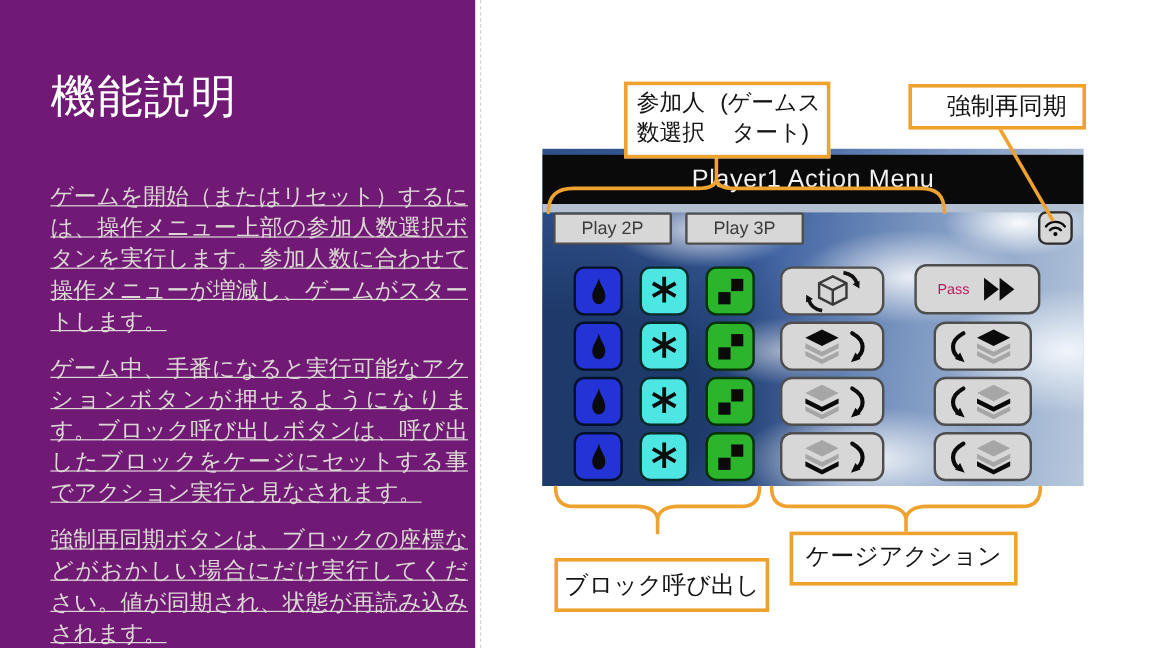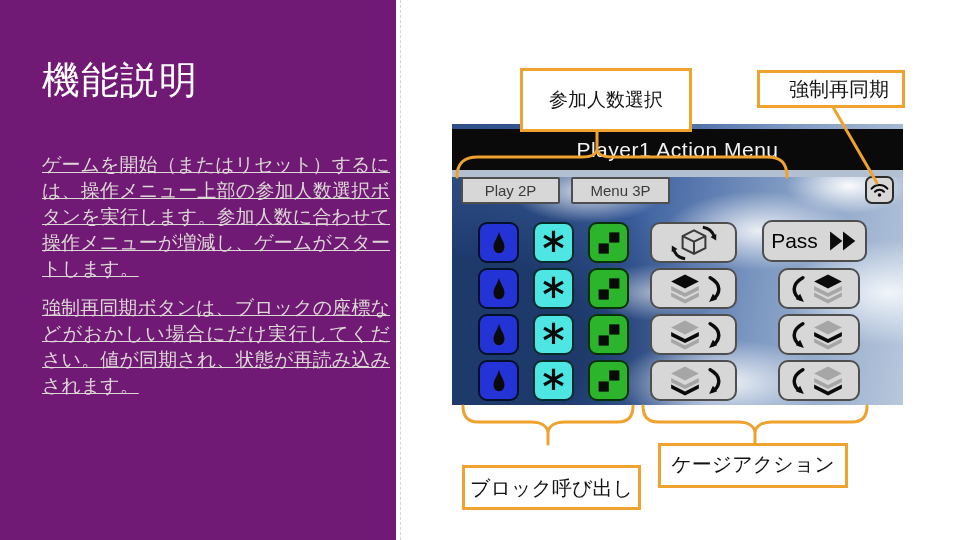--- a/index.html
+++ b/index.html
@@ -34,21 +34,21 @@
   .wifi{left:413px;top:52px;width:29px;height:28px;border-radius:7px;border-color:#2C2C2C;}
   .blk{position:absolute;box-sizing:border-box;width:41px;height:41px;border:2px solid #03102A;border-radius:9px;
        display:flex;align-items:center;justify-content:center;padding:0;cursor:pointer;}
   .c-blue{left:26px;background:#2433D6;}
   .c-cyan{left:81px;background:#4DE6E2;border-color:#072A2A;}
   .c-green{left:136px;background:#2CB42C;border-color:#063206;}
   .r1{top:98px}.r2{top:144px}.r3{top:190px}.r4{top:236px}
   .act{height:41px;border-radius:10px;gap:4px;}
   .cube{left:198px;width:87px;}
   .pass{left:310px;top:96px;width:105px;height:42px;gap:10px;}
-  .pass span{color:#000000;font-size:21px;}
+  .pass span{color:#be185d;font-size:12px;}
   .aL{left:198px;width:87px;}
   .aR{left:326px;width:82px;}
   .ic{display:block;}
 
   
   .callout{position:absolute;box-sizing:border-box;background:#FFFFFF;border:3px solid #EFA22D;color:#141414;
            display:flex;flex-direction:row;align-items:center;justify-content:center;font-size:20px;line-height:1.3;z-index:6;text-align:center;}
   .c1{left:520px;top:68px;width:172px;height:64px;font-size:19px;}
   .c2{left:757px;top:70px;width:148px;height:38px;padding-left:16px;}
   .c3{left:462px;top:465px;width:179px;height:45px;}
@@ -112,33 +112,34 @@
     </symbol>
   </defs>
 </svg>
 
 <div class="slide">
 
   <aside class="left-panel">
     <h1>機能説明</h1>
     <div class="body-text">
       <p>ゲームを開始（またはリセット）するには、操作メニュー上部の参加人数選択ボタンを実行します。参加人数に合わせて操作メニューが増減し、ゲームがスタートします。</p>
+      <p>ゲーム中、手番になると実行可能なアクションボタンが押せるようになります。ブロック呼び出しボタンは、呼び出したブロックをケージにセットする事でアクション実行と見なされます。</p>
       <p>強制再同期ボタンは、ブロックの座標などがおかしい場合にだけ実行してください。値が同期され、状態が再読み込みされます。</p>
     </div>
   </aside>
   <div class="divider"></div>
 
   <section class="game">
     <div class="g-header">
       <span>Player1 Action Menu</span>
     </div>
     <div class="g-strip"></div>
 
     <button class="g-btn play p1">Play 2P</button>
-    <button class="g-btn play p2">Menu 3P</button>
+    <button class="g-btn play p2">Play 3P</button>
     <button class="g-btn wifi">
       <svg class="ic" width="21" height="16">
           <use href="#ic-wifi"></use>
         </svg>
     </button>
 
     <button class="blk c-blue r1">
         <svg class="ic" width="26" height="26">
           <use href="#ic-drop"></use>
         </svg>
@@ -269,18 +270,19 @@
       <path d="M833,107 L877,183"></path>
       <path d="M463,406 C463,417 468,422 478,422 L531,422 C541,422 547,426 548,432 C549,426 555,422 565,422 L618,422 C628,422 633,417 633,406"></path>
       <path d="M548,432 L548,444"></path>
       <path d="M643,406 C643,417 648,422 658,422 L738,422 C748,422 754,426 755,432 C756,426 762,422 772,422 L852,422 C862,422 867,417 867,406"></path>
       <path d="M755,432 L755,444"></path>
     </g>
   </svg>
 
   <div class="callout c1">
     <div>参加人数選択</div>
+    <div>(ゲームスタート)</div>
   </div>
   <div class="callout c2">強制再同期</div>
   <div class="callout c3">ブロック呼び出し</div>
   <div class="callout c4">ケージアクション</div>
 
 </div>
 
 </body></html>

